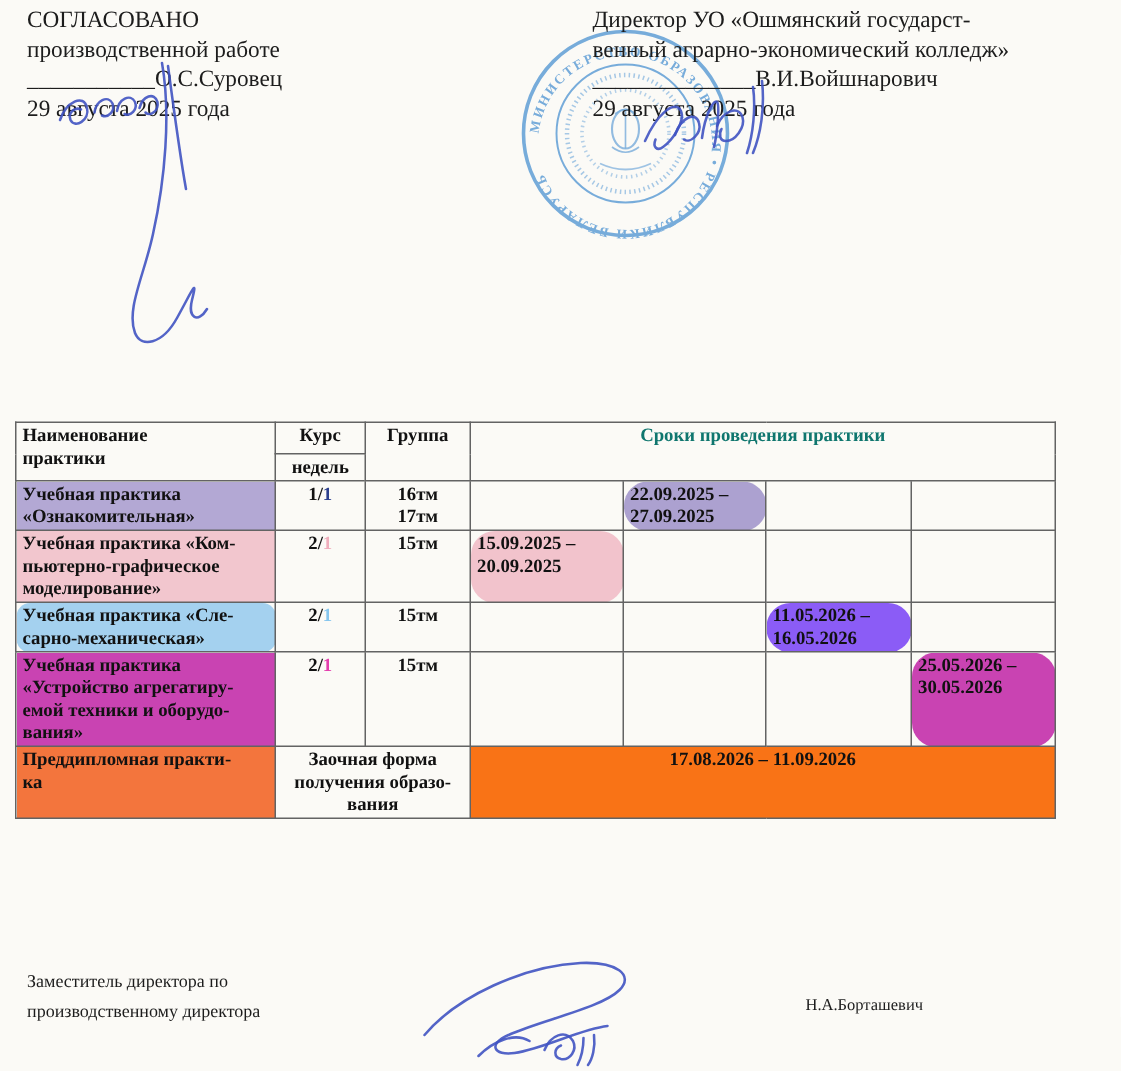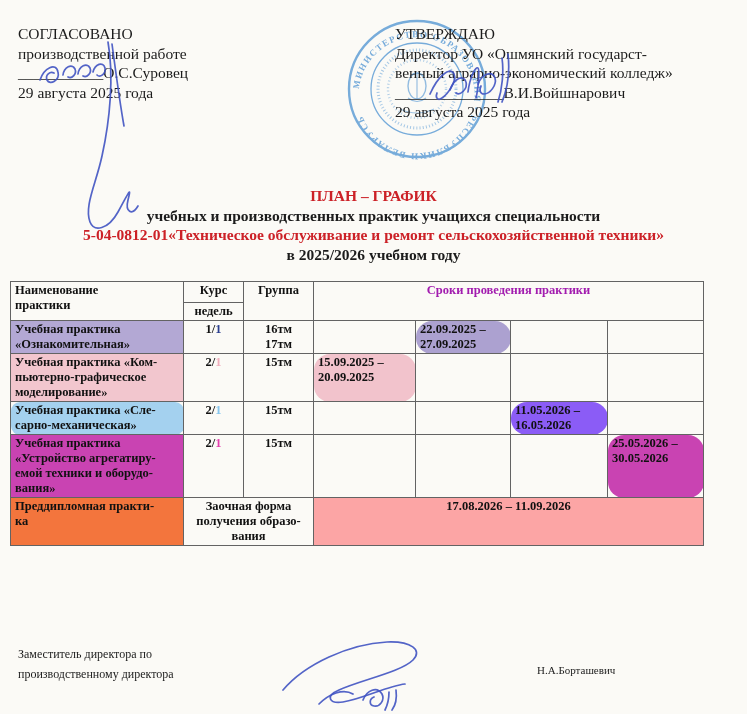--- a/index.html
+++ b/index.html
@@ -4,21 +4,21 @@
 <style>
   html,body{margin:0;padding:0;}
   .page{
     position:relative; width:747px; height:714px;
     background:#fbfaf6; overflow:hidden;
     font-family:"Liberation Serif", serif;
     color:#1c1c1c;
   }
   .pre{white-space:pre-line;}
   
-  .approve{position:absolute; top:24px; font-size:15.5px; line-height:19.5px;}
+  .approve{position:absolute; top:4px; font-size:15.5px; line-height:19.5px;}
   .approve.left{left:18px; width:340px;}
   .approve.right{left:395px; width:345px;}
   
   .title{position:absolute; top:186px; left:0; width:747px; text-align:center;
          font-weight:bold; font-size:15.5px; line-height:19.5px;}
   
   table.plan{position:absolute; left:10px; top:281px; width:693px;
              border-collapse:collapse; table-layout:fixed;}
   table.plan th, table.plan td{
     border:1px solid #636363; font-size:12.5px; font-weight:bold;
@@ -61,21 +61,20 @@
   </div>
 
   <div class="approve left">
     <div>СОГЛАСОВАНО</div>
     <div>производственной работе</div>
     <div>___________О.С.Суровец</div>
     <div>29 августа 2025 года</div>
   </div>
 
   <div class="approve right">
-    <div>УТВЕРЖДАЮ</div>
     <div>Директор УО «Ошмянский государст-</div>
     <div>венный аграрно-экономический колледж»</div>
     <div>______________В.И.Войшнарович</div>
     <div>29 августа 2025 года</div>
   </div>
 
   <svg class="sig" style="left: 28px; top: 34px; color: rgb(64, 83, 194);" width="115" height="208" viewBox="0 0 115 208">
     <path d="M12,46 c4,-12 16,-18 18,-8 c2,8 -8,14 -11,8 c-2,-5 3,-9 7,-7 m9,2 c1,-8 9,-12 12,-6 c2,5 -3,10 -7,8 m10,-3 c1,-8 9,-12 12,-6 c2,5 -3,10 -7,8 m10,-4 c2,-8 10,-11 12,-4 c1,6 -5,10 -8,7"></path>
     <path d="M80,8 C86,42 82,86 74,122 C68,150 56,172 62,188 C66,198 80,196 90,178 C100,160 104,150 100,166 C97,178 104,182 110,172"></path>
     <path d="M84,10 C88,40 92,70 96,92"></path>
@@ -89,44 +88,38 @@
     <path d="M82,8 c2,14 0,32 -4,44 m10,-48 c2,18 -1,36 -6,48"></path>
   </svg>
 
   <svg class="sig" style="left: 275px; top: 634px; color: rgb(64, 83, 194);" width="175" height="80" viewBox="0 0 175 80">
     <path d="M8,56 C30,30 74,10 112,8 C136,7 148,16 138,26 C126,38 86,46 64,56 C50,62 54,70 68,68 C88,65 112,52 130,50"></path>
     <path d="M44,70 c10,-10 24,-16 34,-10"></path>
     <path d="M88,66 c4,-10 14,-14 19,-6 c3,6 -2,13 -8,12 c-5,-1 -5,-7 0,-9"></path>
     <path d="M114,58 c0,8 -2,14 -4,18 m11,-20 c1,8 -1,16 -4,20"></path>
   </svg>
 
-  <div class="title">
-    <div style="color: rgb(204, 33, 39);">ПЛАН – ГРАФИК</div>
-    <div>учебных и производственных практик учащихся специальности</div>
-    <div style="color: rgb(204, 33, 39);">5-04-0812-01«Техническое обслуживание и ремонт сельскохозяйственной техники»</div>
-    <div>в 2025/2026 учебном году</div>
-  </div>
 
   <table class="plan">
     <colgroup>
       <col style="width:173px">
         <col style="width:60px">
         <col style="width:70px">
       <col style="width:102px">
         <col style="width:95px">
         <col style="width:97px">
         <col style="width:96px">
     </colgroup>
     <tbody>
         <tr style="height:21px">
       <th class="h-name pre" rowspan="2">Наименование
 практики</th>
       <th class="c">Курс</th>
       <th class="c" rowspan="2">Группа</th>
-      <th class="c" colspan="4" rowspan="2" style="color: #a21caf;">Сроки проведения практики</th>
+      <th class="c" colspan="4" rowspan="2" style="color: #0f766e;">Сроки проведения практики</th>
     </tr>
     <tr style="height:18px">
       <th class="c">недель</th>
     </tr>
 
     <tr style="height:30px">
       <td class="pre" style="background-color: rgb(179, 168, 212);">Учебная практика
 «Ознакомительная»</td>
       <td class="c"><span>1/</span><span style="color: rgb(43, 63, 142);">1</span></td>
       <td class="c pre">16тм
@@ -176,21 +169,21 @@
       <td class="pre datecell" style="background-color: rgb(201, 67, 178);">25.05.2026 –
 30.05.2026</td>
     </tr>
 
     <tr style="height:46px">
       <td class="pre" style="background-color: rgb(243, 117, 61);">Преддипломная практи-
 ка</td>
       <td class="c pre" colspan="2">Заочная форма
 получения образо-
 вания</td>
-      <td class="final-date" colspan="4" style="background-color: #fca5a5;">17.08.2026 – 11.09.2026</td>
+      <td class="final-date" colspan="4" style="background-color: #f97316;">17.08.2026 – 11.09.2026</td>
     </tr>
   </tbody>
     </table>
 
   <div class="footer-left">
     <div>Заместитель директора по</div>
     <div>производственному директора</div>
   </div>
   <div class="footer-name">Н.А.Борташевич</div>
 

